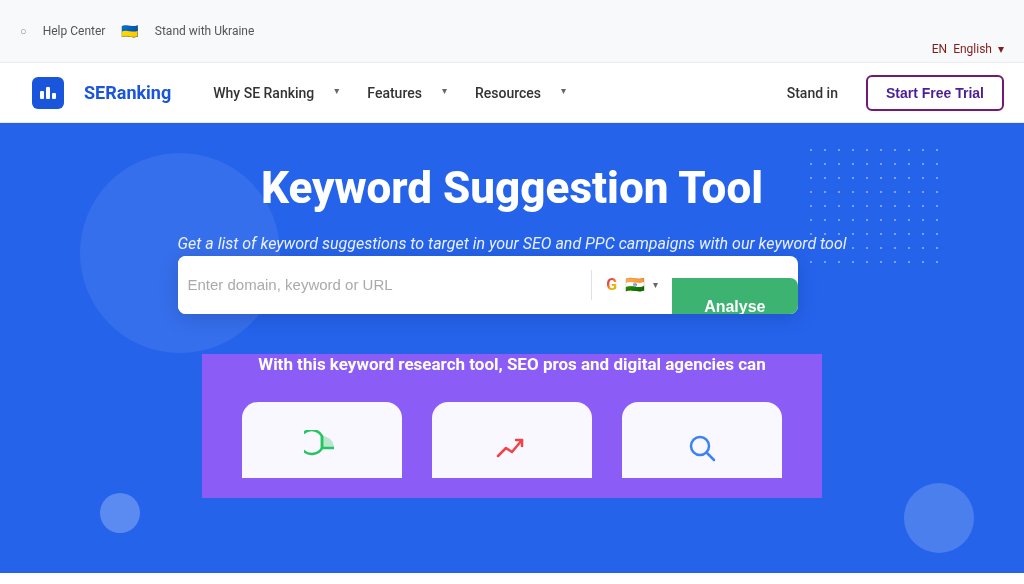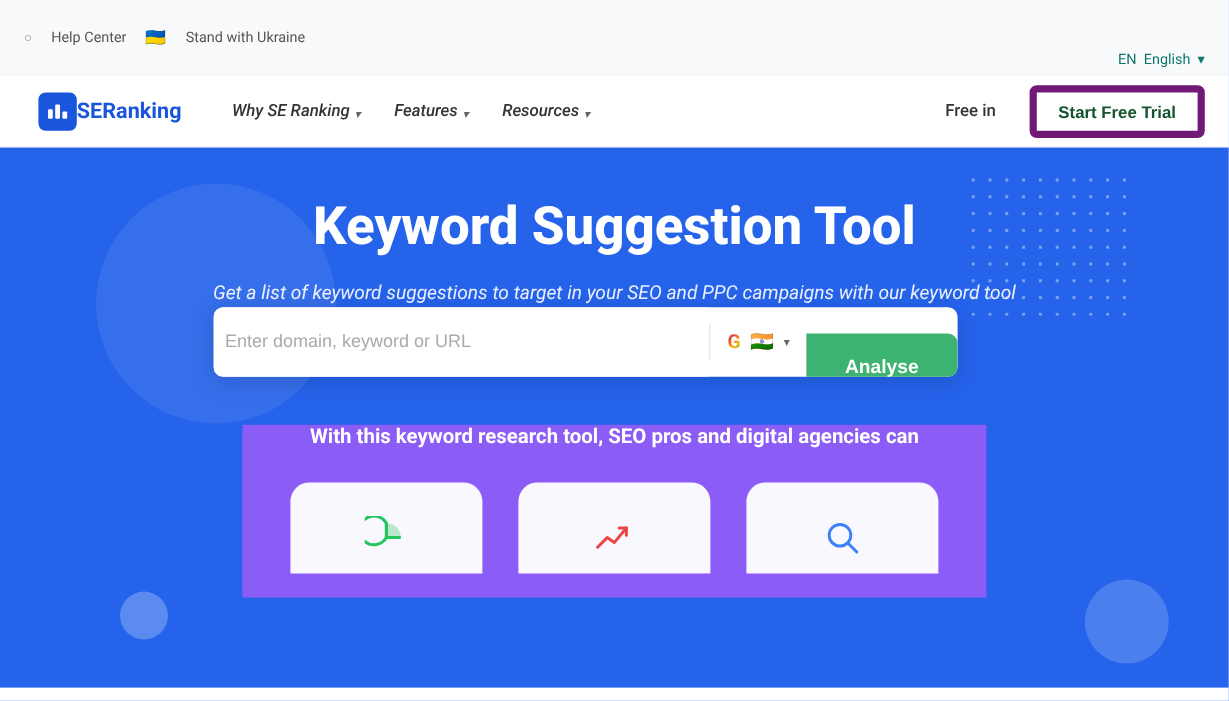--- a/index.html
+++ b/index.html
@@ -10,68 +10,68 @@
       background: #f8f9fa;
       border-bottom: 1px solid #e9ecef;
       display: flex;
       align-items: center;
       padding: 6px 20px;
       font-size: 12px;
       color: #555;
       gap: 20px;
     }
     .utility-bar-left { display: flex; align-items: center; gap: 16px; }
-    .utility-bar-right { margin-left: auto; display: flex; align-items: center; gap: 6px; font-size: 12px; color: #0f766e; cursor: pointer; margin-top: 36px; }
+    .utility-bar-right { margin-left: auto; display: flex; align-items: center; gap: 6px; font-size: 12px; color: #7f1d1d; cursor: pointer; margin-top: 36px; }
     .help-icon { color: #888; font-size: 11px; }
     .ukraine-flag { font-size: 14px; }
 
     
     .navbar {
       background: #fff;
       border-bottom: 1px solid #e9ecef;
       display: flex;
       align-items: center;
       padding: 0 20px;
       height: 60px;
     }
-    .logo { display: flex; align-items: center; gap: 0; margin-right: 30px; cursor: pointer; padding-left: 12px; }
+    .logo { display: flex; align-items: center; gap: 20px; margin-right: 30px; cursor: pointer; padding-left: 12px; }
     .logo-icon {
       width: 32px; height: 32px;
       background: #1a56db;
       border-radius: 6px;
       display: flex; align-items: center; justify-content: center;
       position: relative;
     }
     .logo-bars {
       display: flex; align-items: flex-end; gap: 2px; padding: 5px;
     }
     .bar1 { width: 4px; height: 8px; background: #fff; border-radius: 1px; }
     .bar2 { width: 4px; height: 12px; background: #fff; border-radius: 1px; }
     .bar3 { width: 4px; height: 6px; background: #fff; border-radius: 1px; }
     .logo-text { font-size: 18px; font-weight: 700; color: #1a1a2e; }
     .logo-text span { color: #1a56db; }
 
     .nav-links { display: flex; align-items: center; gap: 4px; flex: 1; }
     .nav-link {
-      display: flex; align-items: flex-end; gap: 4px;
+      display: flex; align-items: flex-start; gap: 20px;
       padding: 8px 12px; font-size: 14px; color: #333;
       cursor: pointer; border-radius: 4px;
-      text-decoration: none; font-weight: 500; font-style: italic;
+      text-decoration: none; font-weight: 500;
     }
     .nav-chevron { font-size: 10px; color: #666; }
 
     .nav-right { display: flex; align-items: center; gap: 16px; margin-left: auto; }
     .sign-in-btn {
       font-size: 14px; color: #333; cursor: pointer;
       font-weight: 500; padding: 8px 12px;
     }
     .start-trial-btn {
       background: #fff;
-      color: #14532d;
-      border: 6px solid #701a75;
+      color: #4c1d95;
+      border: 2px solid #701a75;
       border-radius: 6px;
       padding: 8px 18px;
       font-size: 14px;
       font-weight: 600;
       cursor: pointer;
     }
 
     
     .hero {
       background: #2563eb;
@@ -267,21 +267,21 @@
       <span>Features</span>
       <span class="nav-chevron">▾</span>
     </a>
     <a class="nav-link">
       <span>Resources</span>
       <span class="nav-chevron">▾</span>
     </a>
   </div>
 
   <div class="nav-right">
-    <span class="sign-in-btn">Free in</span>
+    <span class="sign-in-btn">Stand in</span>
     <button class="start-trial-btn">Start Free Trial</button>
   </div>
 </nav>
 
 <section class="hero">
   <div class="deco-circle-left"></div>
   <div class="dot-grid"></div>
   <div class="deco-circle-bottom-left"></div>
   <div class="deco-circle-bottom-right"></div>
 

